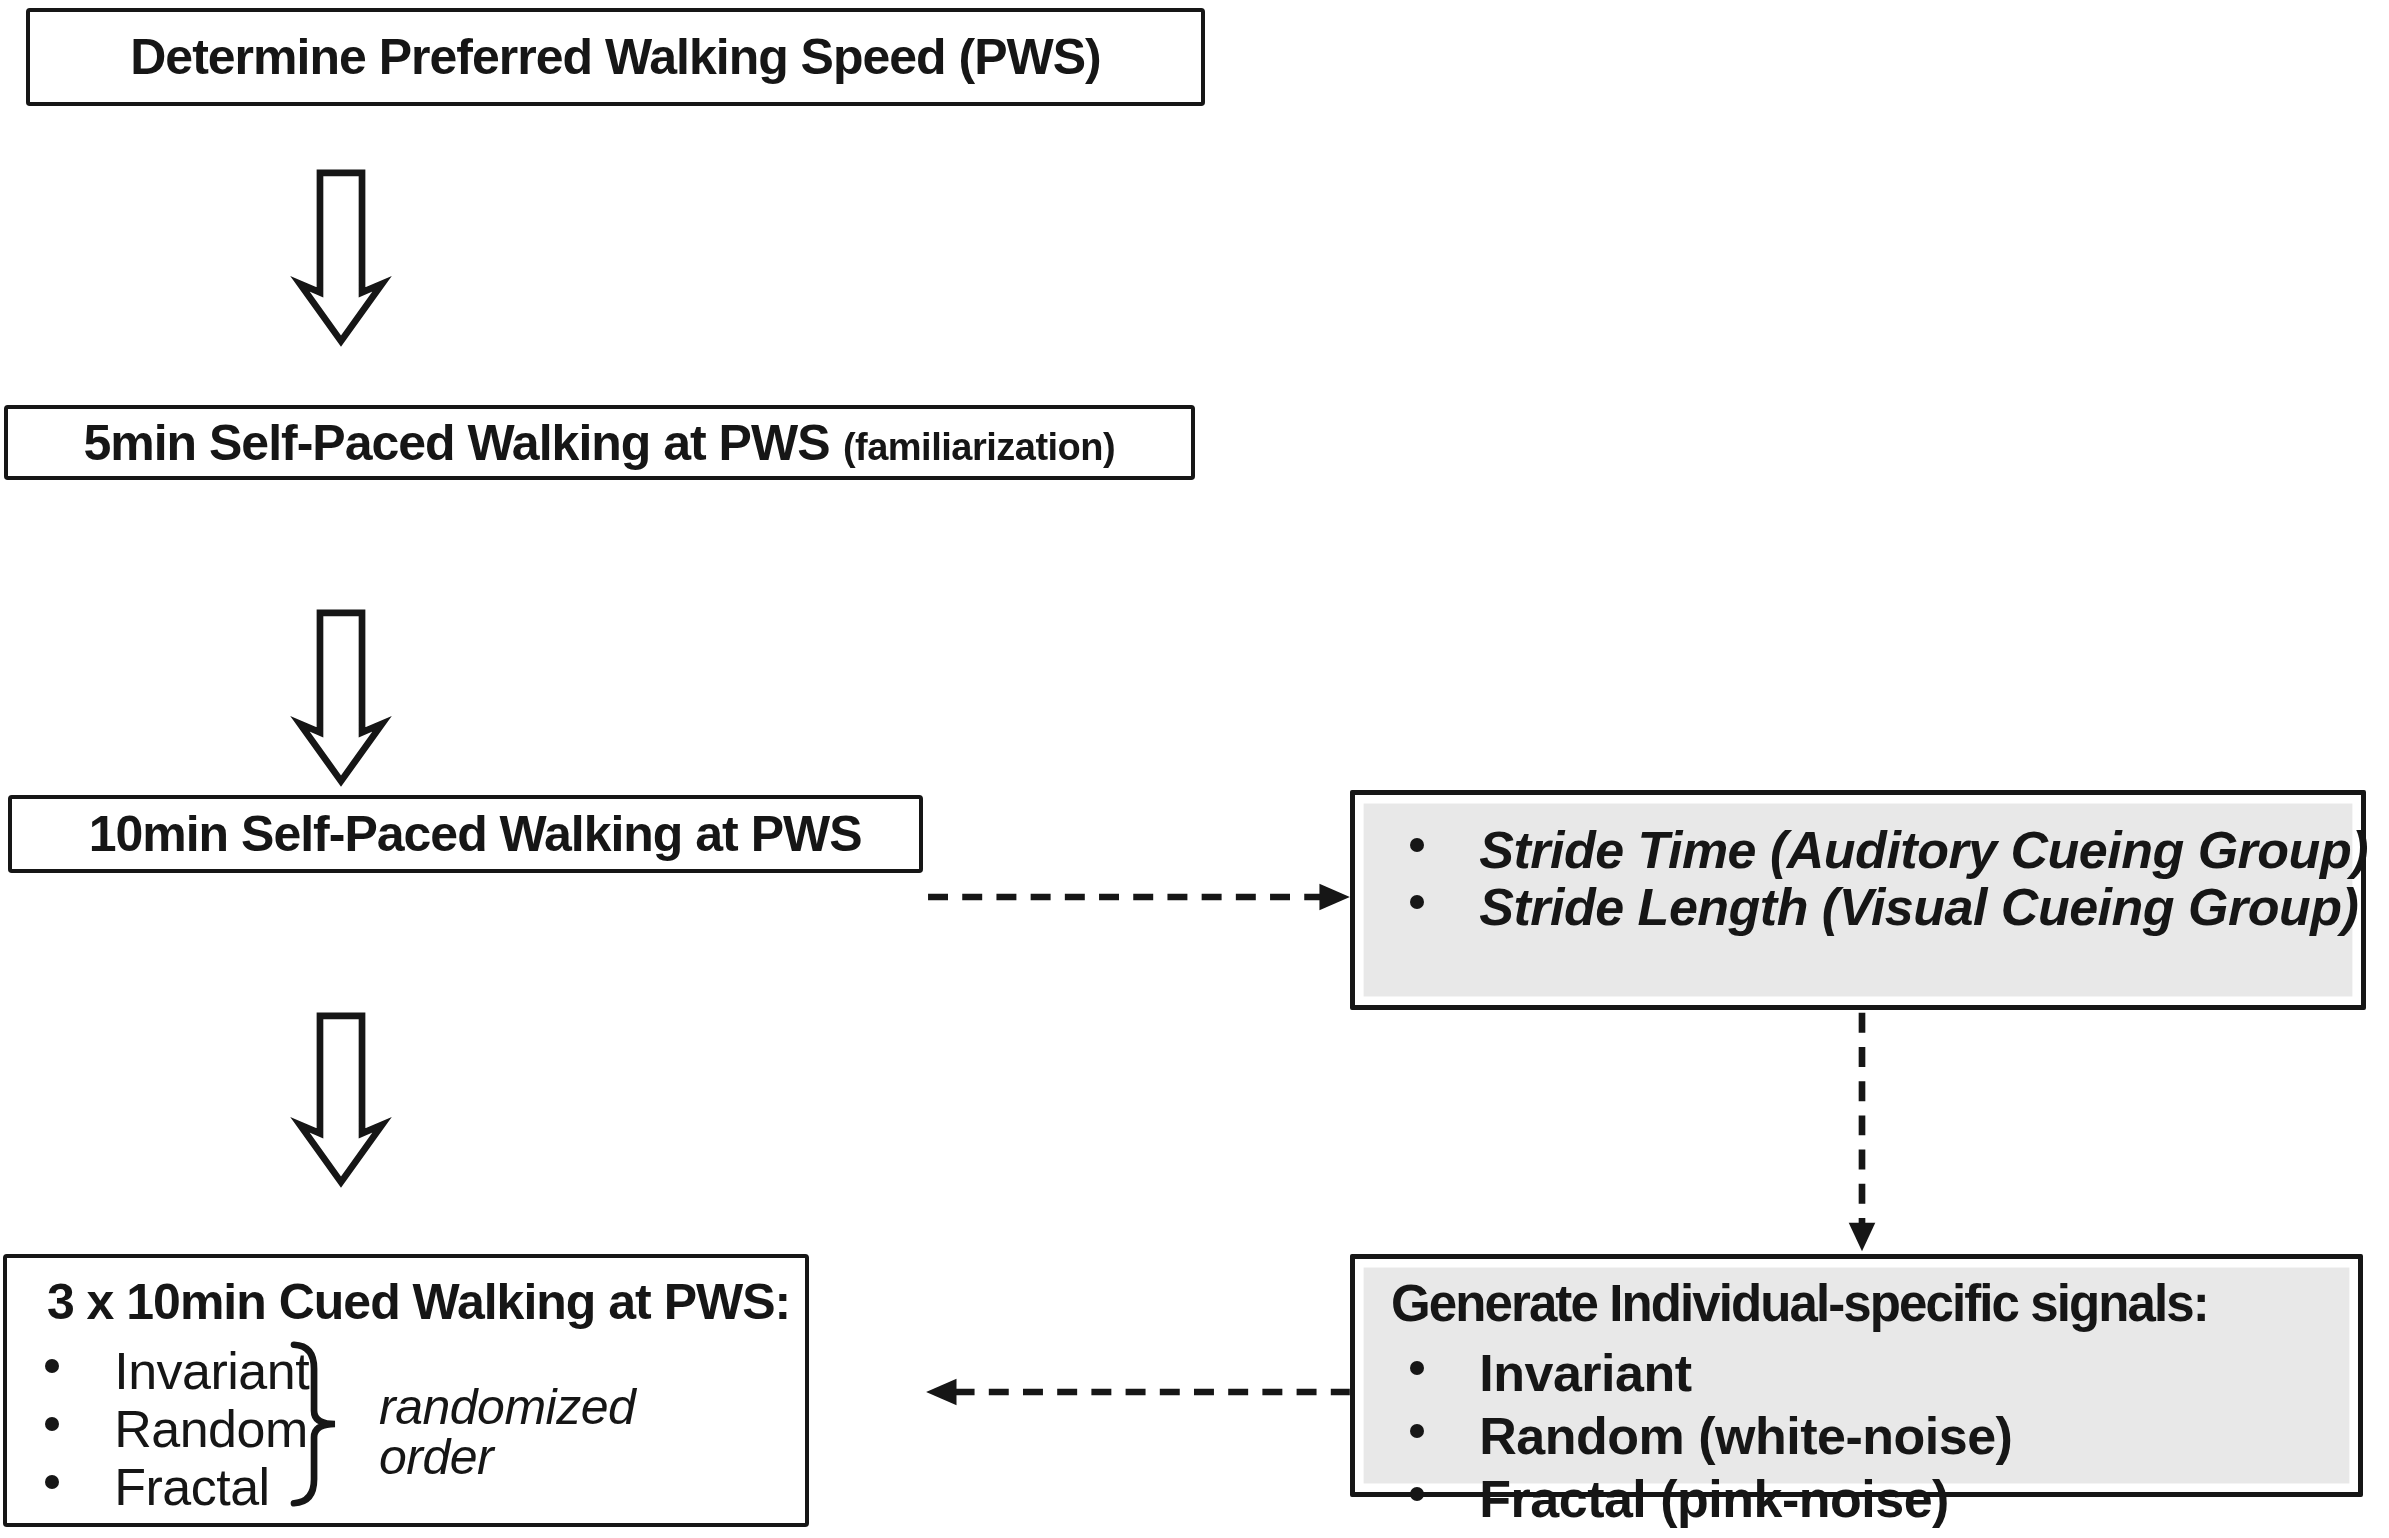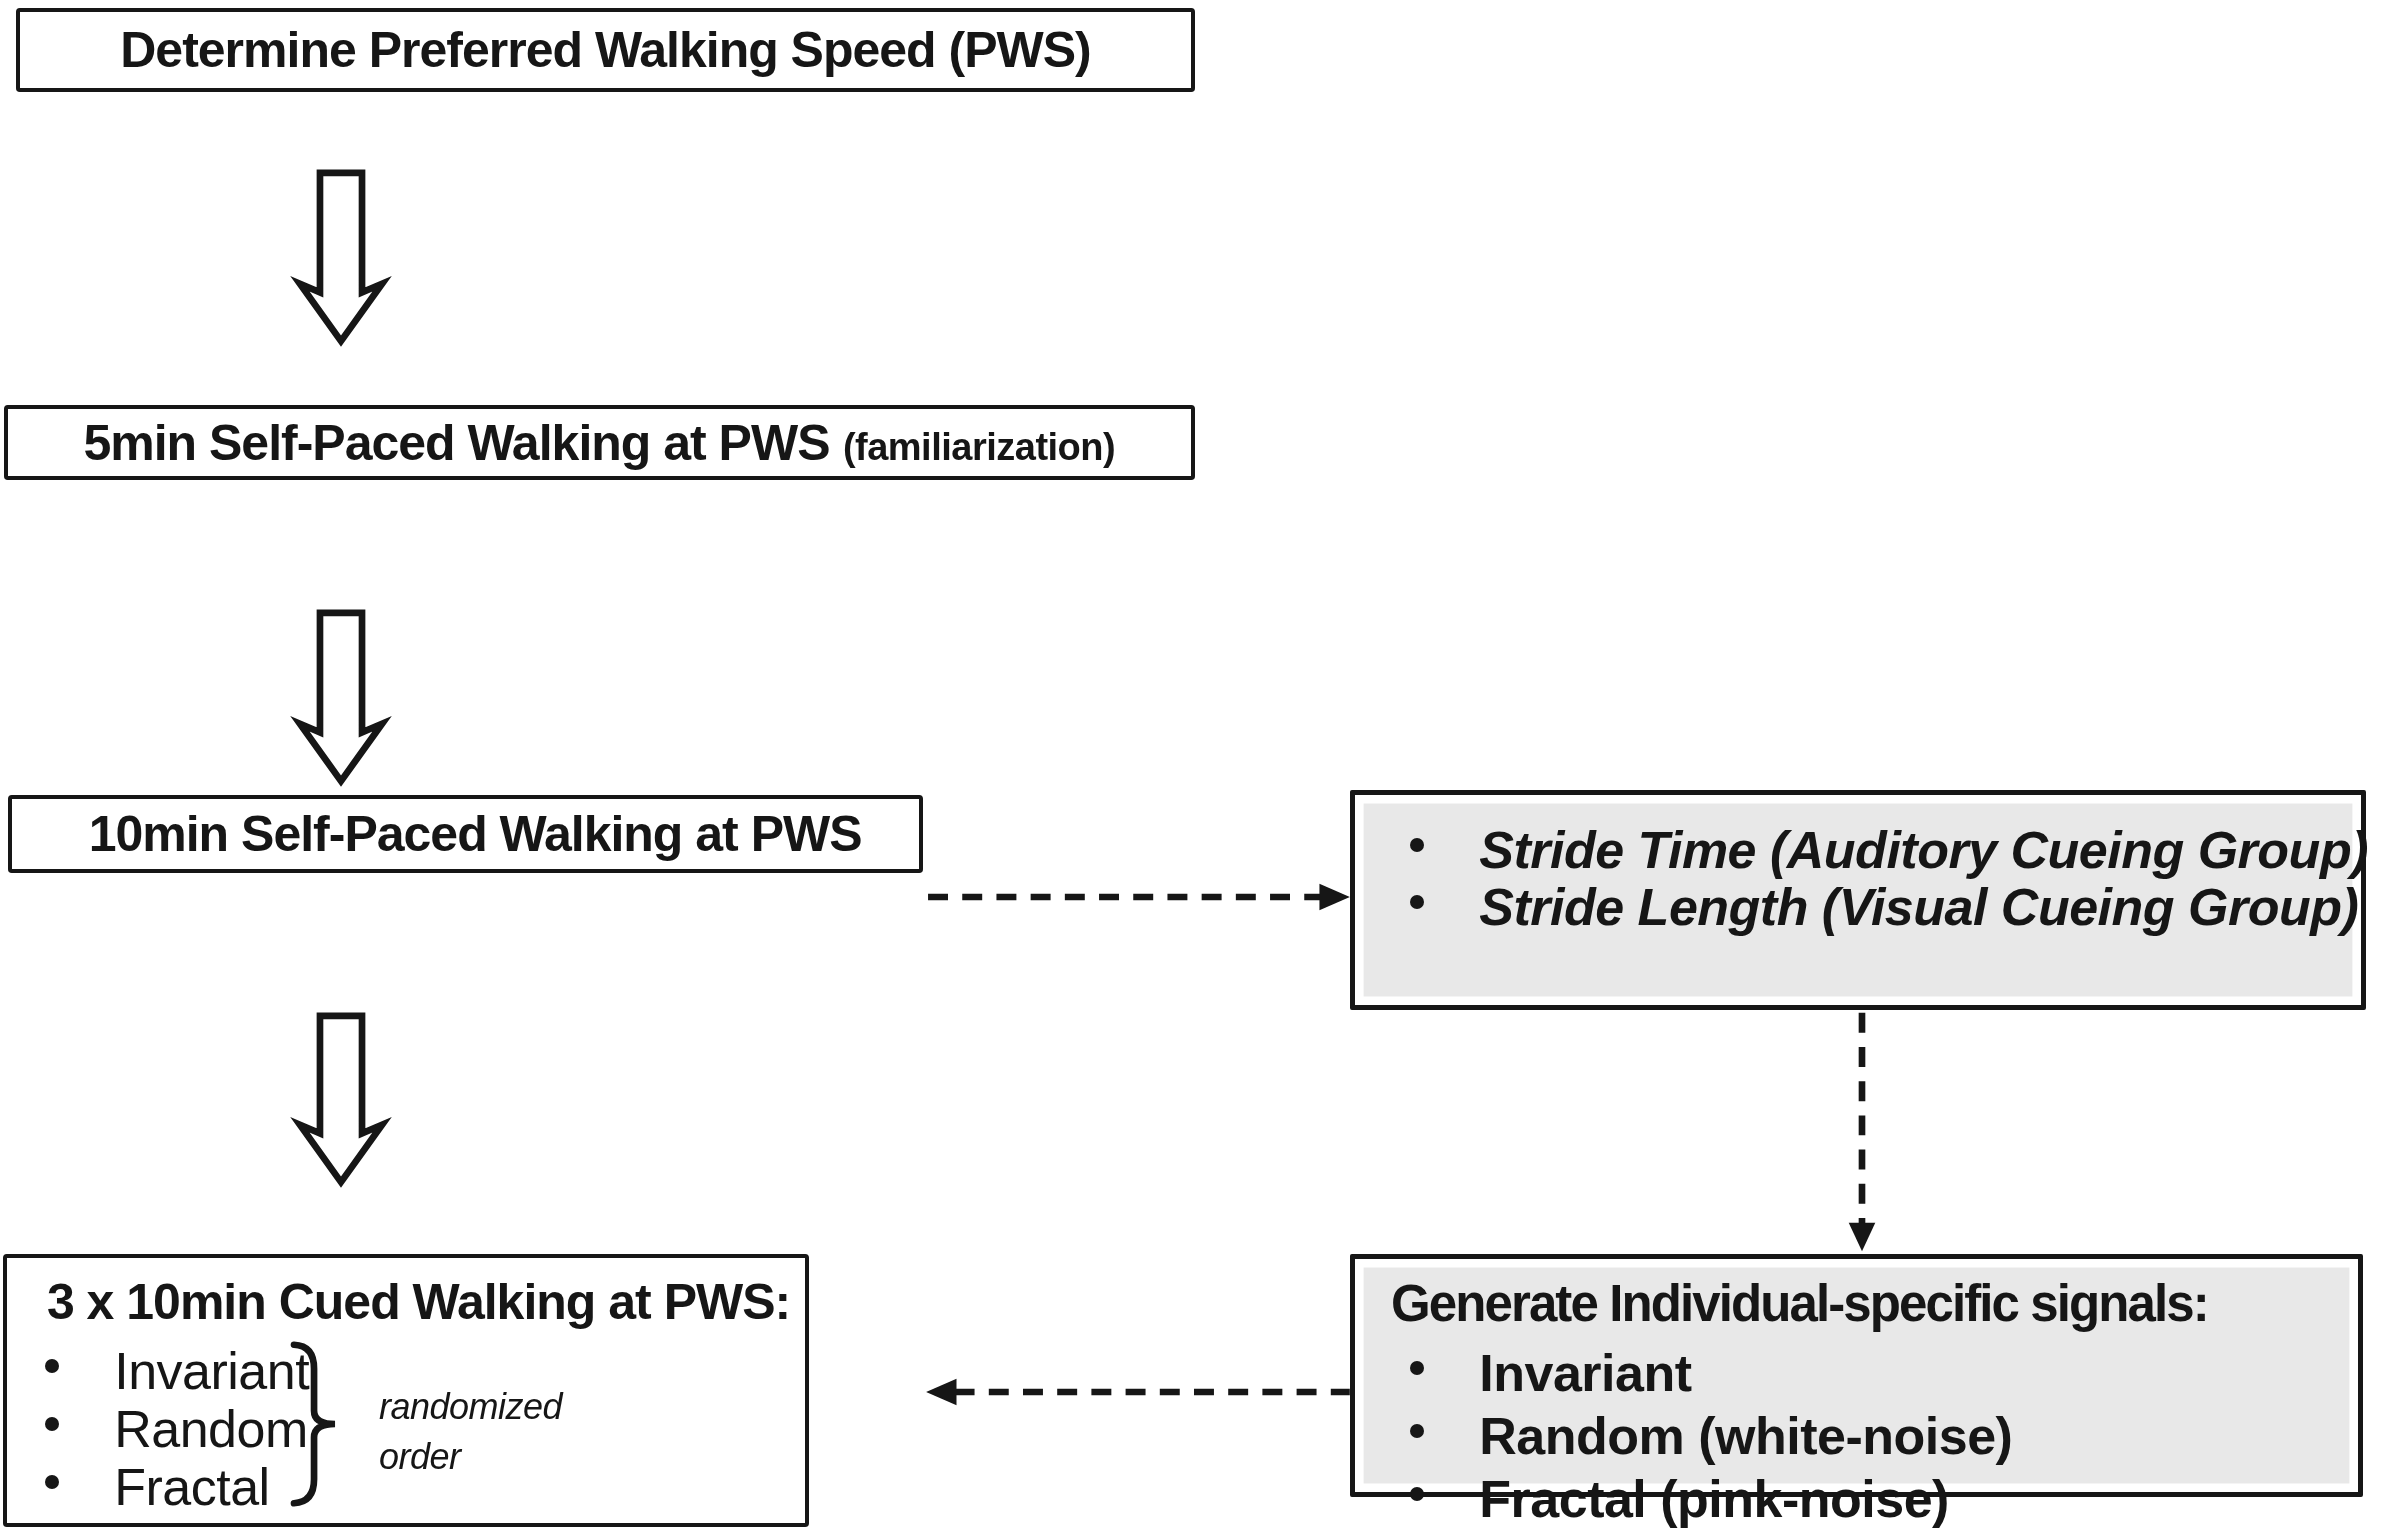--- a/index.html
+++ b/index.html
@@ -25,31 +25,31 @@
   .row{display:flex;align-items:flex-start;}
   .row-h60{height:57px;}
   .row-h66{height:63px;}
   .row-h61{height:58px;}
   .dot{width:14.3px;height:14.3px;border-radius:50%;background:#161616;margin:18px 0 0 19px;flex:none;}
   .btxt{font-size:52px;font-weight:600;margin-left:55px;letter-spacing:-0.5px;white-space:nowrap;}
   .it{font-style:italic;}
   .w500{font-weight:500;}
   .note{
     position:absolute;left:379px;top:1382px;font-style:italic;font-weight:500;
-    font-size:36px;line-height:50px;letter-spacing:-0.5px;
+    font-size:50px;line-height:50px;letter-spacing:-0.5px;
   }
   .abs{position:absolute;}
   svg{display:block;overflow:visible;}
 </style>
 </head>
 <body>
 
 <div class="canvas">
 
-  <div class="box center" style="left:16px;top:7.6px;width:1179px;height:84px;">
+  <div class="box center" style="left:26px;top:7.6px;width:1179px;height:98px;">
     <div class="title">Determine Preferred Walking Speed (PWS)</div>
   </div>
 
   <svg class="abs" style="left:298px;top:168px;" width="86" height="178" viewBox="0 0 90 186">
     <polygon points="23,5 67,5 67,130 88,121 45,181 2,121 23,130" fill="#ffffff" stroke="#161616" stroke-width="7" stroke-linejoin="miter"></polygon>
   </svg>
 
   <div class="box center" style="left:3.8px;top:405px;width:1191px;height:75px;">
     <div>
       <span class="title">5min Self-Paced Walking at PWS</span><span class="suffix">(familiarization)</span>

